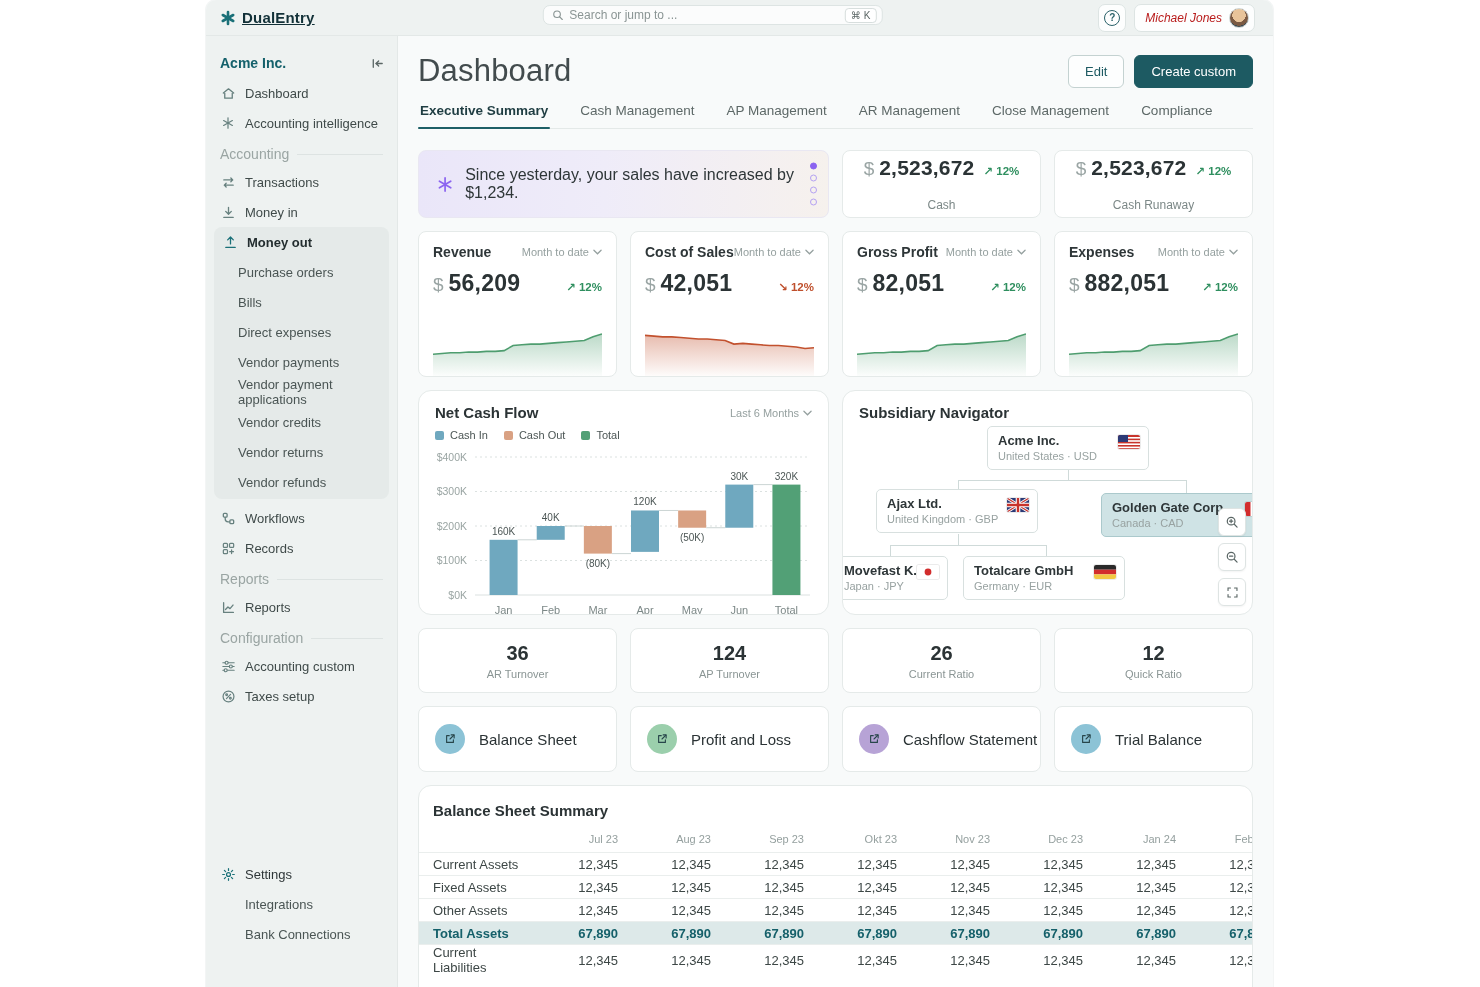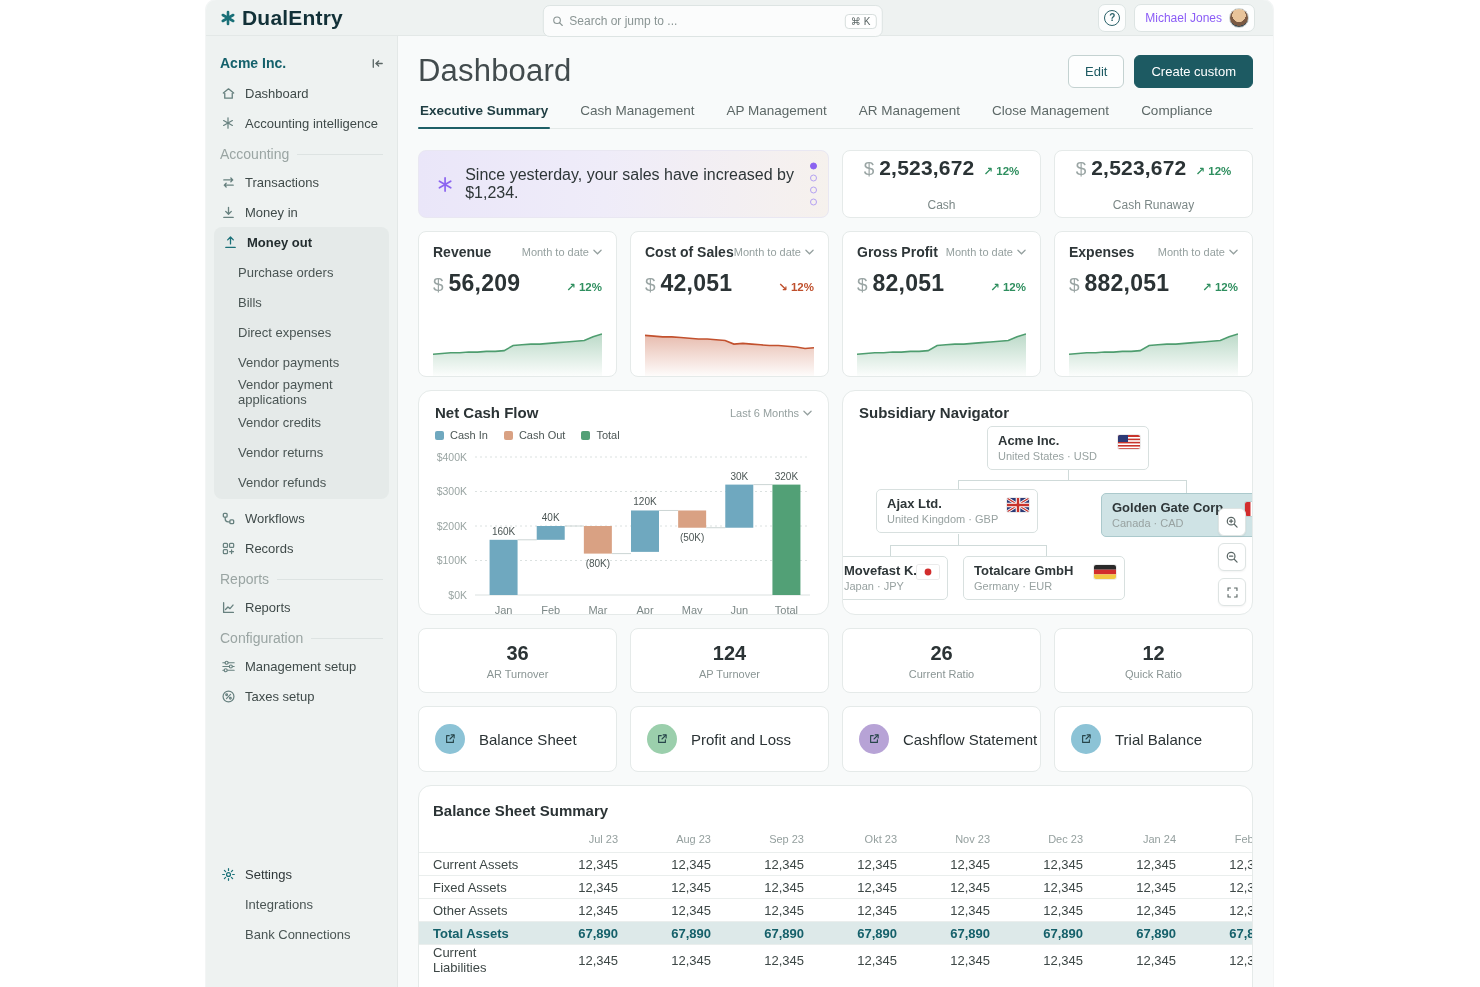--- a/index.html
+++ b/index.html
@@ -6,35 +6,35 @@
   html,body { width:1480px; height:987px; background:#ffffff; overflow:hidden;
     font-family:"Liberation Sans","DejaVu Sans",sans-serif; }
   .app { position:absolute; left:206px; top:0; width:1067px; height:987px;
     background:#f8fafa; border-radius:10px 10px 0 0; overflow:hidden;
     box-shadow:0 0 0 1px rgba(20,50,50,.05); }
 
   
   .topbar { position:relative; height:36px; background:#eef2f1; border-bottom:1px solid #e3e8e7;
     display:flex; align-items:center; }
   .logo { display:flex; align-items:center; gap:6px; padding-left:14px; }
-  .logo-text { font-size:21px; font-weight:700; color:#123138; letter-spacing:.2px; }
+  .logo-text { font-size:15px; font-weight:700; color:#123138; letter-spacing:.2px;text-decoration:underline; }
   .searchbox { position:absolute; left:50%; top:5px; transform:translateX(-58%);
-    width:340px; height:32px; background:#fbfcfc; border:1px solid #dde4e3; border-radius:7px;
+    width:340px; height:20px; background:#fbfcfc; border:1px solid #dde4e3; border-radius:7px;
     display:flex; align-items:center; padding:0 5px 0 8px; }
   .searchbox .ph { flex:1; font-size:12px; color:#8a9594; margin-left:6px; }
   .kbd { font-size:10px; color:#5c6766; background:#fff; border:1px solid #d7dedd;
     border-radius:4px; padding:1px 5px; }
   .top-right { margin-left:auto; display:flex; align-items:center; gap:8px; padding-right:18px; }
   .help-btn { width:28px; height:28px; border-radius:7px; background:#fdfefe; border:1px solid #dde4e3;
     display:flex; align-items:center; justify-content:center; }
   .help-circle { width:16px; height:16px; border:1.4px solid #2a6169; border-radius:50%;
     color:#2a6169; font-size:10px; font-weight:700; display:flex; align-items:center; justify-content:center; }
   .user-btn { height:28px; border-radius:7px; background:#fdfefe; border:1px solid #dde4e3;
     display:flex; align-items:center; gap:7px; padding:0 5px 0 10px; }
-  .user-name { font-size:12px; color:#8b5cf6; }
+  .user-name { font-size:12px; color:#b91c1c;font-style:italic; }
   .avatar { width:20px; height:20px; border-radius:50%;
     background:radial-gradient(circle at 50% 35%, #e8c49a 0 45%, #7a5a43 46% 70%, #3c4a52 71%); border:1px solid #cfd6d5; }
 
   
   .shell { display:flex; height:951px; }
 
   
   .sidebar { width:192px; background:#eef2f1; border-right:1px solid #e3e8e7;
     display:flex; flex-direction:column; flex-shrink:0; }
   .company-row { height:42px; display:flex; align-items:center; padding:12px 12px 0 14px; }
@@ -343,21 +343,21 @@
               <g fill="none" stroke="currentColor" stroke-width="1.3" stroke-linecap="round">
                 <line x1="2" y1="4" x2="14" y2="4"></line>
                 <line x1="2" y1="8" x2="14" y2="8"></line>
                 <line x1="2" y1="12" x2="14" y2="12"></line>
                 <circle cx="6" cy="4" r="1.6" fill="#eef2f1"></circle>
                 <circle cx="10.5" cy="8" r="1.6" fill="#eef2f1"></circle>
                 <circle cx="5" cy="12" r="1.6" fill="#eef2f1"></circle>
               </g>
             </svg>
           </span>
-        <span>Management setup</span>
+        <span>Accounting custom</span>
       </div>
       <div class="nav-item">
         <span class="ico">
             <svg class="icon" width="15" height="15" viewBox="0 0 16 16">
               <g fill="none" stroke="currentColor" stroke-width="1.3" stroke-linecap="round">
                 <circle cx="8" cy="8" r="5.8"></circle>
                 <line x1="5.8" y1="10.2" x2="10.2" y2="5.8"></line>
                 <circle cx="6" cy="6.2" r="0.9"></circle>
                 <circle cx="10" cy="9.8" r="0.9"></circle>
               </g>

